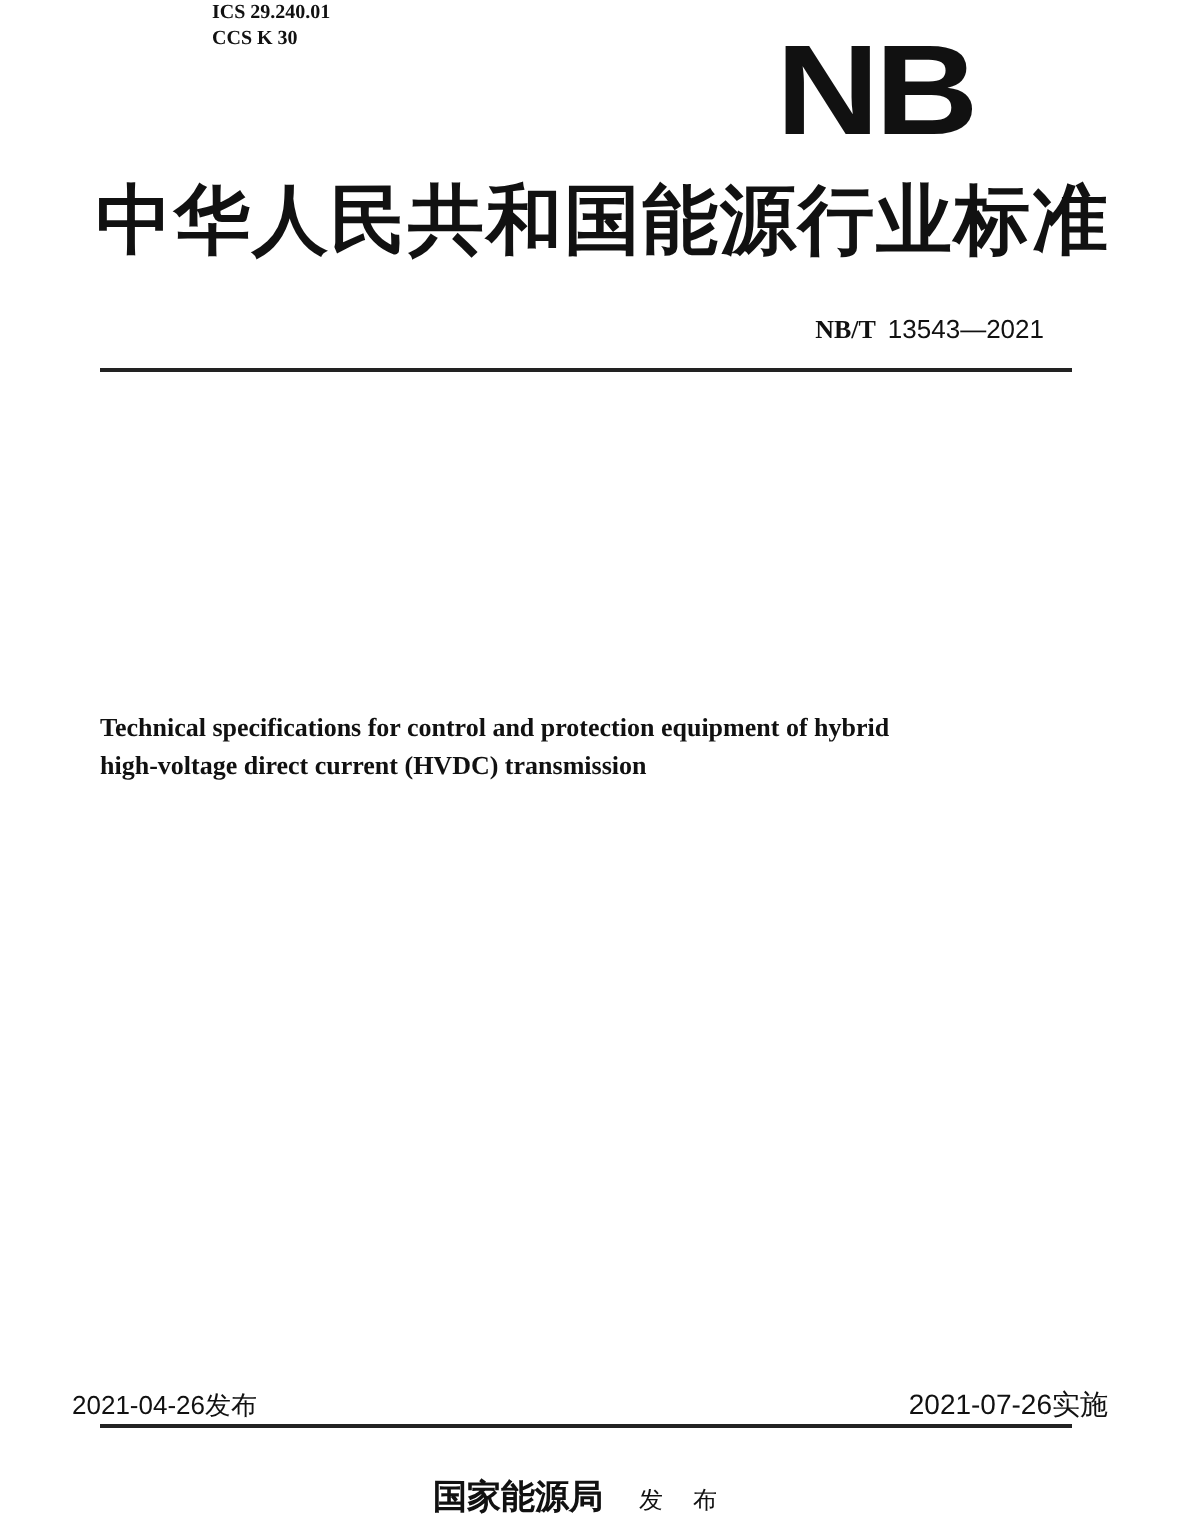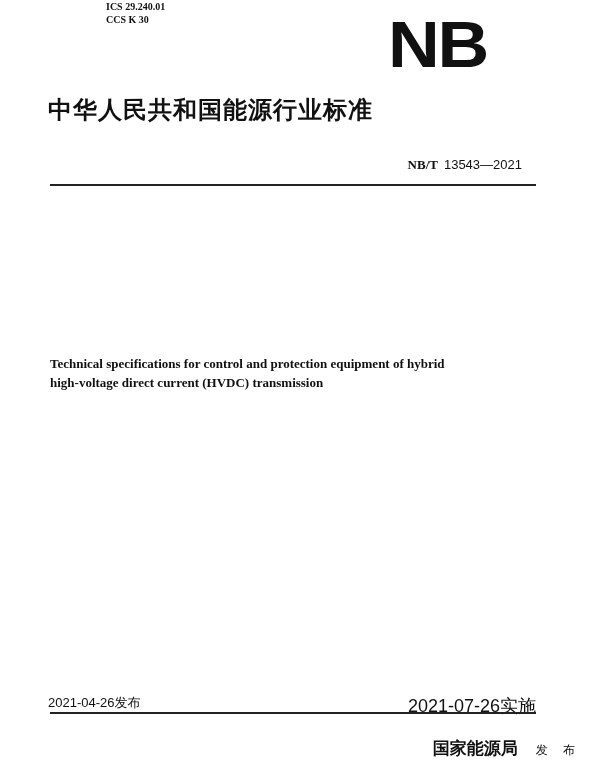--- a/index.html
+++ b/index.html
@@ -12,54 +12,54 @@
       position: absolute; left: 64px; top: 0px;
       font-family: "Liberation Serif", serif; font-weight: bold; font-size: 10px; line-height: 13px; margin-left: 42px;
     }
     .nb-logo {
       position: absolute; left: 388px; top: 12px;
       font-family: "Liberation Sans", sans-serif; font-weight: 900; font-size: 64px; line-height: 66px;
       letter-spacing: -2px; transform: scaleX(1.12); transform-origin: left top;
     }
     .agency-title {
       position: absolute; left: 48px; top: 90px; width: 520px;
-      font-family: "DejaVu Serif", serif; font-weight: bold; font-size: 24px; line-height: 40px;
+      font-family: "DejaVu Serif", serif; font-weight: bold; font-size: 38px; line-height: 40px;
       letter-spacing: 1px; white-space: nowrap;
     }
     .std-number {
       position: absolute; right: 78px; top: 157px;
       font-family: "Liberation Sans", sans-serif; font-size: 13px;
     }
     .std-number .prefix { font-family: Liberation Serif, serif; font-weight: bold; margin-right: 6px; }
     .rule-top {
       position: absolute; left: 50px; width: 486px; top: 184px; height: 2px; background: #222;
     }
     .cn-title {
       position: absolute; left: 62px; top: 294px; width: 480px;
       font-family: "DejaVu Sans", sans-serif; font-size: 24px; line-height: 32px; letter-spacing: 1px;
       white-space: nowrap;
     }
     .en-title {
       position: absolute; left: 50px; top: 354px; width: 500px; text-align: left;
       font-family: "Liberation Serif", serif; font-weight: bold; font-size: 13px; line-height: 19px;
     }
     .date-left {
-      position: absolute; left: 48px; top: 694px;
+      position: absolute; left: 36px; top: 694px;
       font-family: "Liberation Sans", sans-serif; font-size: 13px;
     }
     .date-right {
-      position: absolute; right: 64px; top: 694px;
-      font-family: "Liberation Sans", sans-serif; font-size: 18px;
+      position: absolute; right: 46px; top: 694px;
+      font-family: "Liberation Sans", sans-serif; font-size: 14px;
     }
     .rule-bottom {
       position: absolute; left: 50px; width: 486px; top: 712px; height: 2px; background: #222;
     }
     .publisher {
-      position: absolute; left: 0; width: 581px; top: 737px; text-align: right;
-      font-family: Liberation Sans, sans-serif; font-size: 17px;
+      position: absolute; left: 0; width: 581px; top: 737px; text-align: center;
+      font-family: Liberation Serif, serif; font-size: 17px;
     }
     .publisher .org { font-weight: bold; margin-right: 18px; }
     .publisher .act { font-size: 12px; letter-spacing: 6px; }
   </style>
 </head>
 <body>
 
 <div class="page">
   <div class="codes">
     <div>ICS 29.240.01</div>

